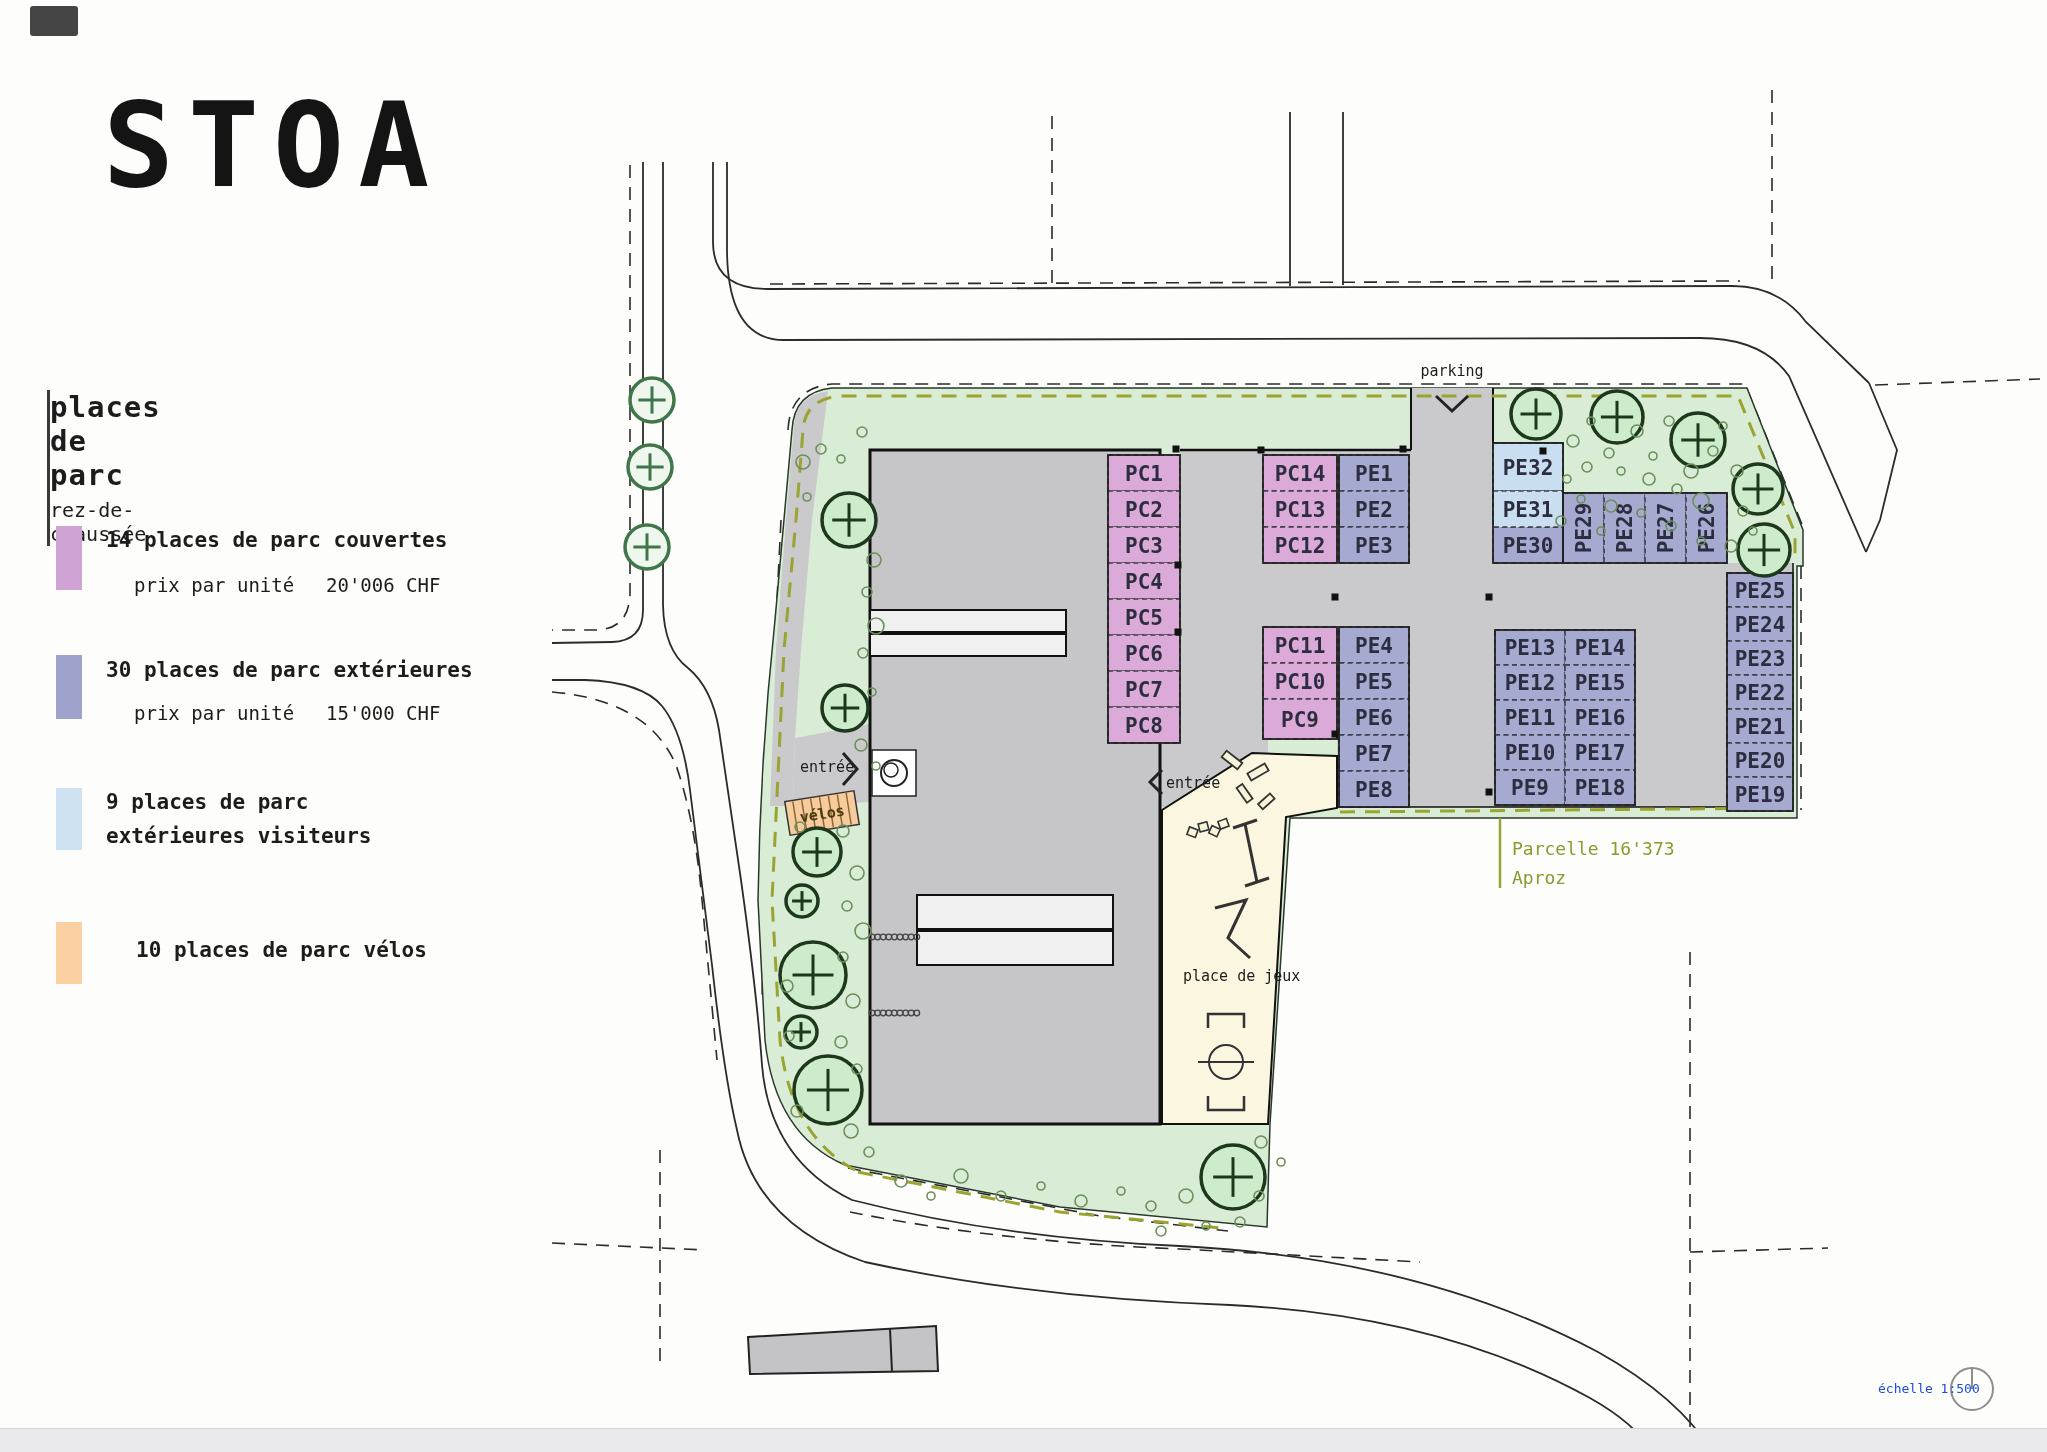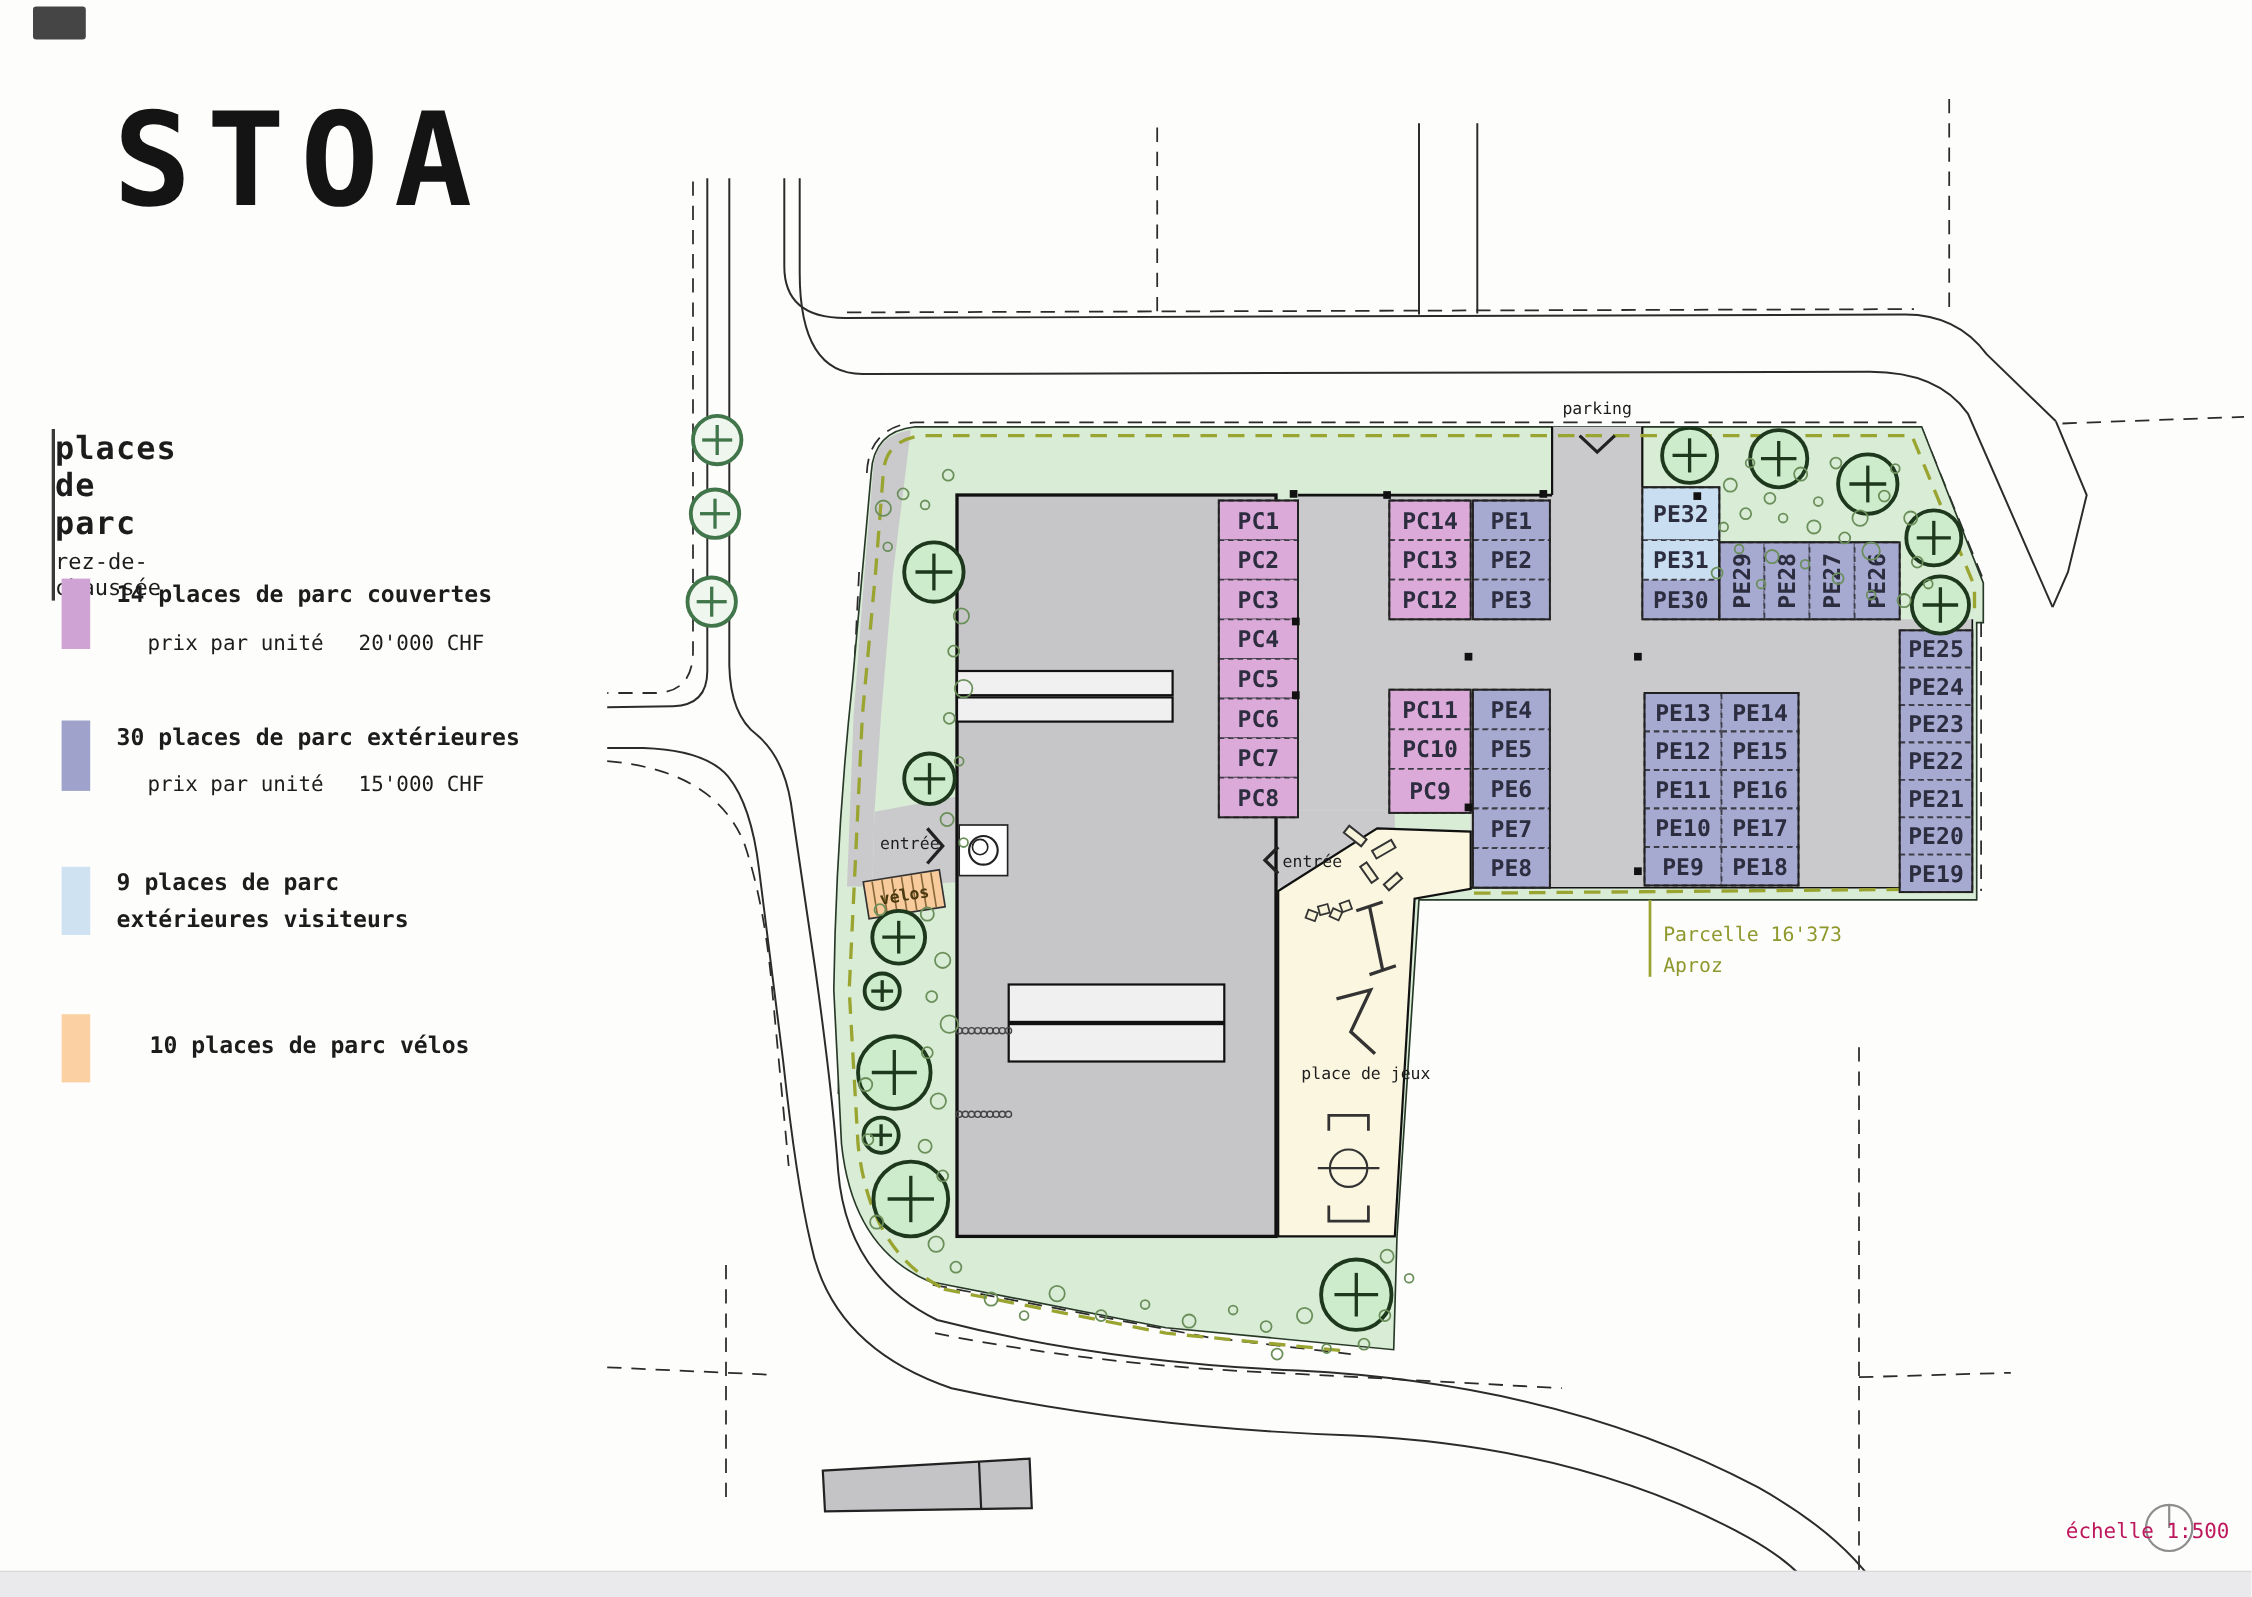--- a/index.html
+++ b/index.html
@@ -9,21 +9,21 @@
   .corner-artifact{position:absolute;left:30px;top:6px;width:48px;height:30px;background:#454545;border-radius:3px;}
   .legend{position:absolute;left:0;top:0;}
   .legend-titleblock{position:absolute;left:47px;top:390px;border-left:3px solid #3a3a3a;}
   .legend-title{font-size:29px;font-weight:600;letter-spacing:1px;}
   .legend-subtitle{font-size:20px;margin-top:6px;}
   .swatch{position:absolute;width:26px;}
   .lg-text{position:absolute;font-size:21px;font-weight:600;letter-spacing:0px;white-space:nowrap;}
   .lg-price{position:absolute;font-size:19px;font-weight:500;white-space:nowrap;margin-left:28px;}
   .footer-strip{position:absolute;left:0;top:1428px;width:2047px;height:24px;background:#eaeaec;border-top:1px solid #d7d7da;}
   .disclaimer{position:absolute;left:47px;top:1384px;font-size:13px;letter-spacing:0.5px;color:#2a2a2a;white-space:nowrap;}
-  .scale-label{position:absolute;left:1878px;top:1381px;font-size:19px;color:#be185d;}
+  .scale-label{position:absolute;left:1878px;top:1381px;font-size:13px;color:#1d4ed8;}
   svg{position:absolute;left:0;top:0;}
   svg text{font-family:"DejaVu Sans Mono",monospace;}
   .plan-label{font-size:15px;fill:#1d1d1d;}
 </style>
 </head>
 <body>
 
 <div class="page">
 
   <div class="corner-artifact"></div>
@@ -32,21 +32,21 @@
 
   <div class="legend">
     <div class="legend-titleblock">
       <div class="legend-title">places de parc</div>
       <div class="legend-subtitle">rez-de-chaussée</div>
     </div>
 
     <div class="swatch" style="left: 56px; top: 526px; height: 64px; background: rgb(207, 163, 211);"></div>
     <div class="lg-text" style="left:106px;top:528px;">14 places de parc couvertes</div>
     <div class="lg-price" style="left:106px;top:574px;">prix par unité</div>
-    <div class="lg-price" style="left:298px;top:574px;">20'000 CHF</div>
+    <div class="lg-price" style="left:298px;top:574px;">20'006 CHF</div>
 
     <div class="swatch" style="left: 56px; top: 655px; height: 64px; background: rgb(159, 163, 203);"></div>
     <div class="lg-text" style="left:106px;top:658px;">30 places de parc extérieures</div>
     <div class="lg-price" style="left:106px;top:702px;">prix par unité</div>
     <div class="lg-price" style="left:298px;top:702px;">15'000 CHF</div>
 
     <div class="swatch" style="left: 56px; top: 788px; height: 62px; background: rgb(207, 226, 242);"></div>
     <div class="lg-text" style="left:106px;top:790px;">9 places de parc</div>
     <div class="lg-text" style="left:106px;top:824px;">extérieures visiteurs</div>
 

